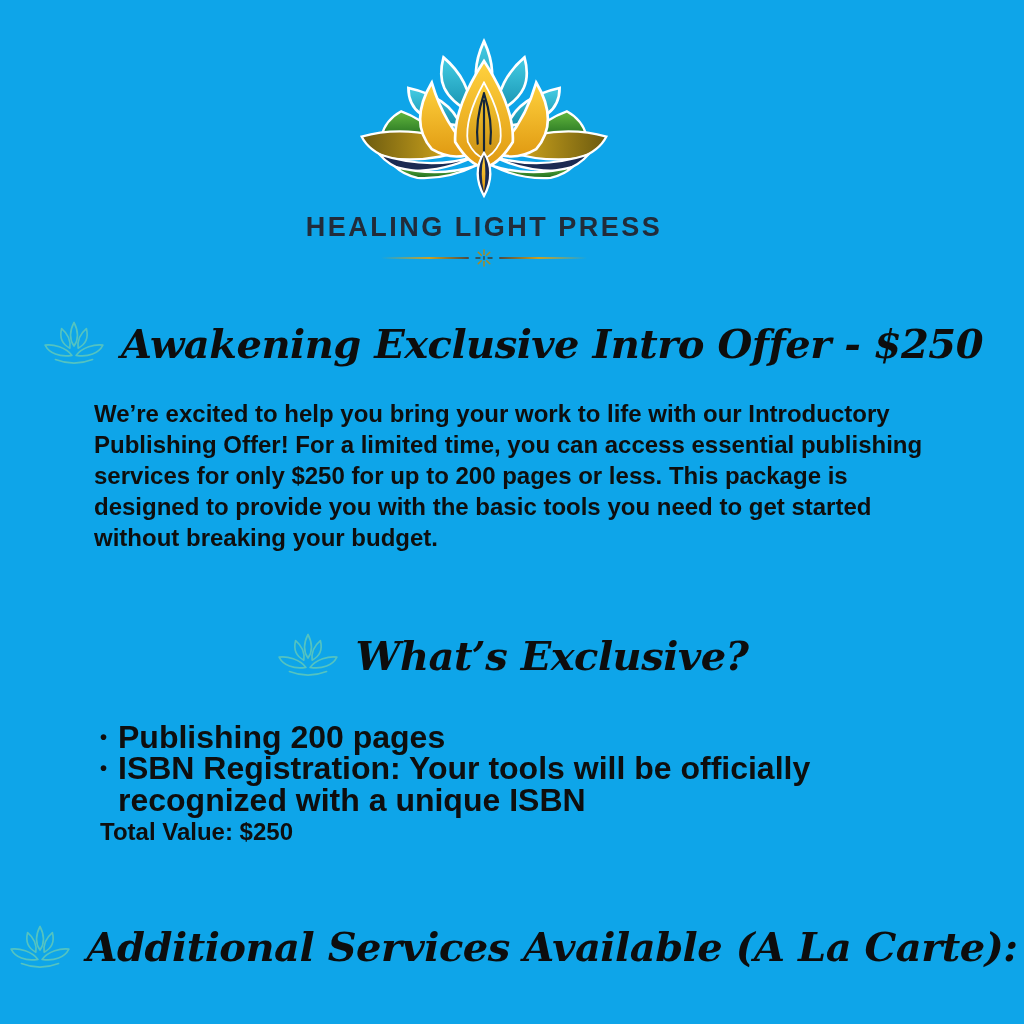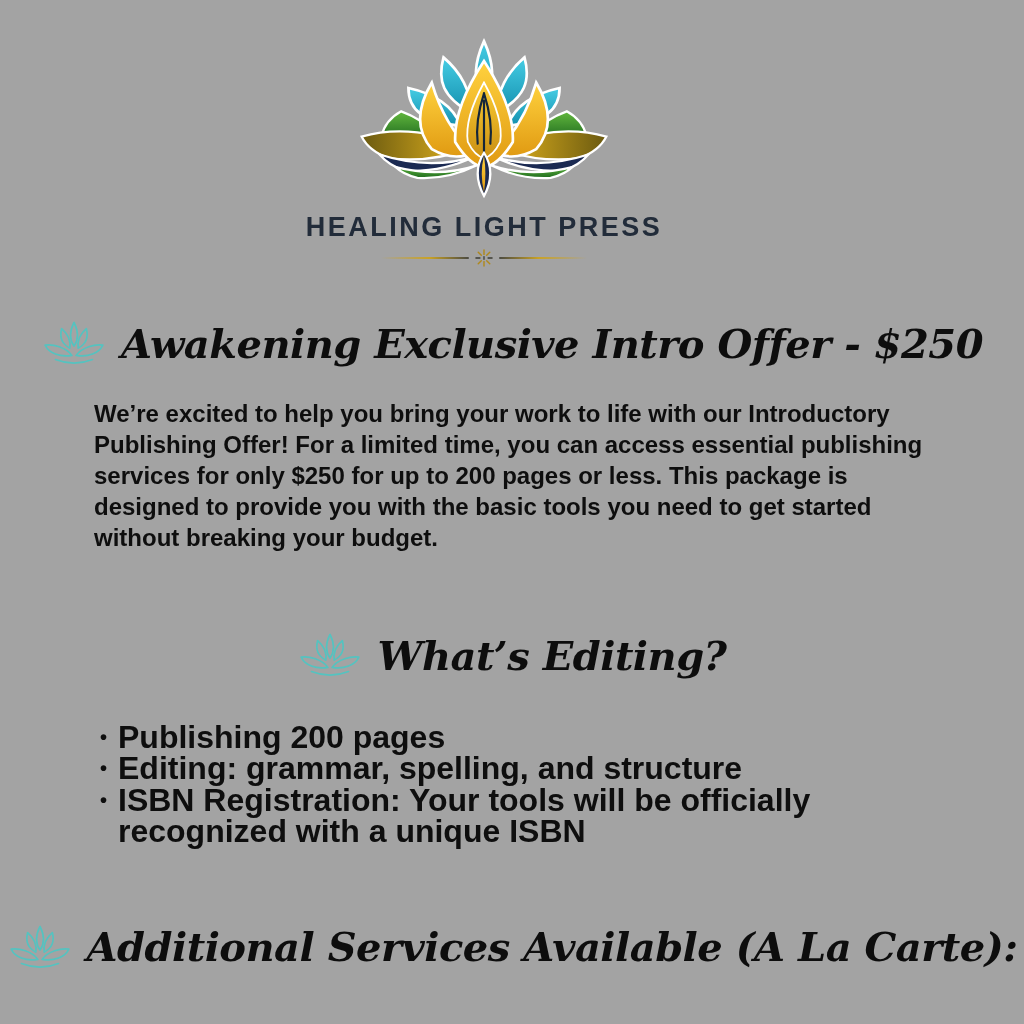--- a/index.html
+++ b/index.html
@@ -1,17 +1,17 @@
 <!DOCTYPE html>
 <html><head>
 <meta charset="utf-8">
 <style>
   html,body{margin:0;padding:0;background:#ffffff;}
   .page{
-    width:1024px;height:1024px;background:#a3a3a3;overflow:hidden;
+    width:1024px;height:1024px;background:#0ea5e9;overflow:hidden;
     font-family:"Liberation Sans",sans-serif;color:#101010;
     position:relative;
   }
   
   .brand{margin-top:30px;transform:translateX(-28px);}
   .brand-logo{display:block;margin:0 auto;}
   .brand-name{
     text-align:center;font-size:27px;font-weight:600;letter-spacing:2.5px;
     color:#222c3a;margin-top:4px;
   }
@@ -169,27 +169,27 @@
       <svg class="lotus-outline" width="66" height="46" viewBox="0 0 64 44" aria-hidden="true">
         <g fill="none" stroke="#54c3c0" stroke-width="1.6" stroke-linecap="round" stroke-linejoin="round">
           <path d="M32 2 C28 10 27 18 32 25 C37 18 36 10 32 2 Z"></path>
           <path d="M20 8 C18 16 20 23 28 27 C29 19 26 13 20 8 Z"></path>
           <path d="M44 8 C46 16 44 23 36 27 C35 19 38 13 44 8 Z"></path>
           <path d="M4 24 C8 32 18 36 30 34 C24 26 12 23 4 24 Z"></path>
           <path d="M60 24 C56 32 46 36 34 34 C40 26 52 23 60 24 Z"></path>
           <path d="M14 38 Q32 45 50 38"></path>
         </g>
       </svg>
-      <h2 class="script-title">What’s Editing?</h2>
+      <h2 class="script-title">What’s Exclusive?</h2>
     </div>
     <ul class="bullet-list">
       <li>Publishing 200 pages</li>
-      <li>Editing: grammar, spelling, and structure</li>
       <li>ISBN Registration: Your tools will be officially recognized with a unique ISBN</li>
     </ul>
+    <div class="total-line">Total Value: $250</div>
   </section>
 
   <section class="section-services">
     <div class="heading-row">
       <svg class="lotus-outline" width="66" height="46" viewBox="0 0 64 44" aria-hidden="true">
         <g fill="none" stroke="#54c3c0" stroke-width="1.6" stroke-linecap="round" stroke-linejoin="round">
           <path d="M32 2 C28 10 27 18 32 25 C37 18 36 10 32 2 Z"></path>
           <path d="M20 8 C18 16 20 23 28 27 C29 19 26 13 20 8 Z"></path>
           <path d="M44 8 C46 16 44 23 36 27 C35 19 38 13 44 8 Z"></path>
           <path d="M4 24 C8 32 18 36 30 34 C24 26 12 23 4 24 Z"></path>

